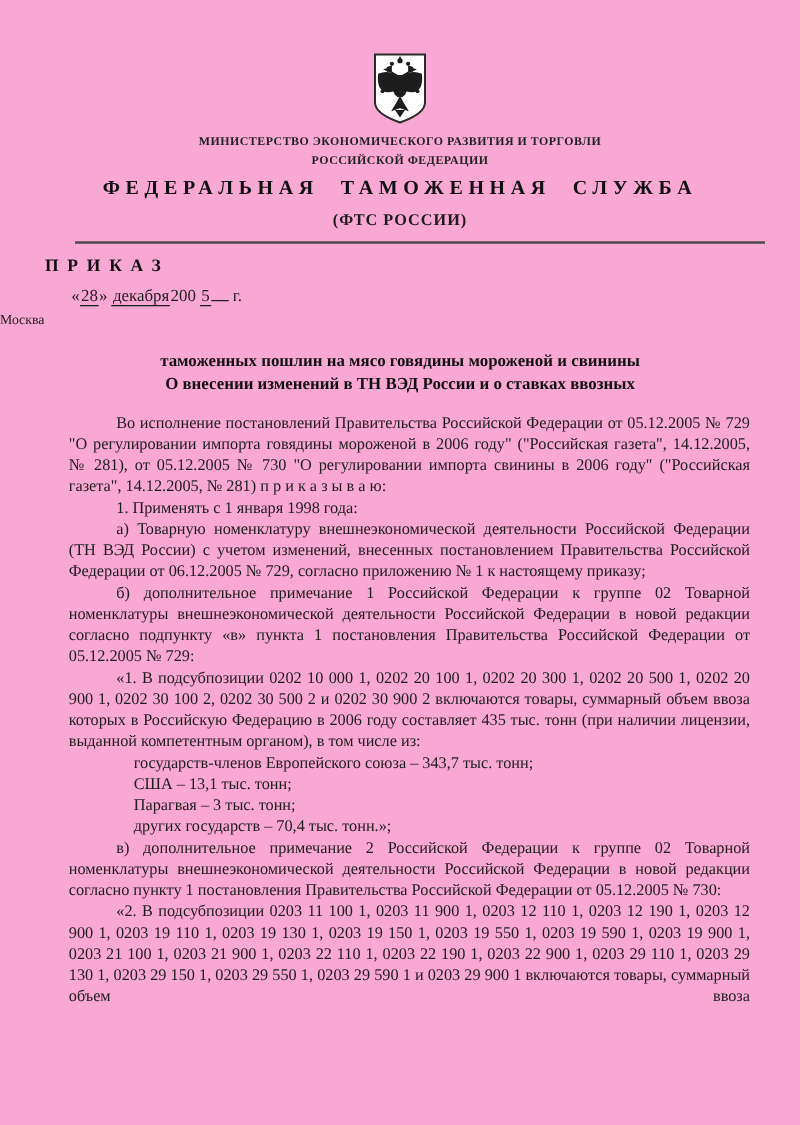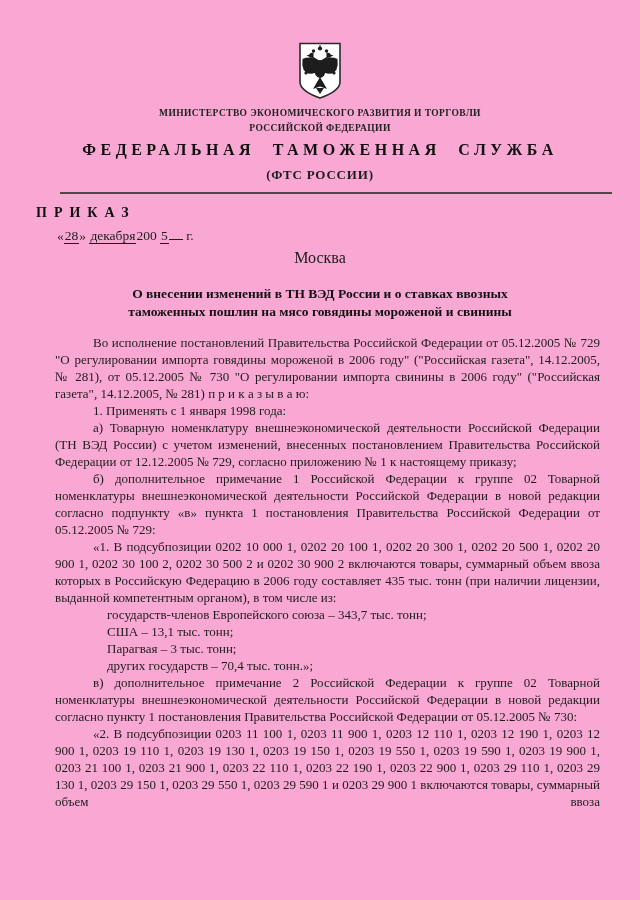--- a/index.html
+++ b/index.html
@@ -30,21 +30,21 @@
   .doctype {
     text-align:left; font-weight:bold; font-size:14px;
     letter-spacing:7px; margin-top:11px; color:#111;padding-left:36px;
   }
   .meta-row { position:relative; margin:7px 40px 0 55px; font-size:13.5px; height:20px; }
   .date-block { position:absolute; left:2px; top:0; white-space:nowrap; }
   .num-block  { position:absolute; left:398px; top:0; white-space:nowrap; }
   .ul { text-decoration:none; border-bottom:1px solid #1c1c1c; padding:0 1px; }
   .year-gap { display:inline-block; width:14px; border-bottom:1px solid #1c1c1c; }
   .num-line { display:inline-block; min-width:147px; border-bottom:1px solid #1c1c1c; }
-  .city { text-align:center; font-size:16px; margin-top:1px; }
+  .city { font-size:11px; margin-top:1px; }
 
   
   .title {
     text-align:center; font-weight:bold; font-size:13.5px;
     line-height:18px; margin-top:18px; color:#111;
   }
 
   
   .body-text { margin:13px 40px 0 55px; font-size:13px; line-height:17px; }
   .body-text p { margin:0; text-indent:38px; text-align:justify; }
@@ -99,28 +99,28 @@
 
   <div class="doctype">ПРИКАЗ</div>
 
   <div class="meta-row">
     <span class="date-block"><span>«</span><span class="ul">28</span><span>»</span>&nbsp;<span class="ul">декабря</span><span>200</span>&nbsp;<span class="ul">5</span><span class="year-gap"></span>&nbsp;<span>г.</span></span>
   </div>
 
   <div class="city">Москва</div>
 
   <div class="title">
+    <div>таможенных пошлин на мясо говядины мороженой и свинины</div>
     <div>О внесении изменений в ТН ВЭД России и о ставках ввозных</div>
-    <div>таможенных пошлин на мясо говядины мороженой и свинины</div>
   </div>
 
   <div class="body-text">
     <p>Во исполнение постановлений Правительства Российской Федерации от 05.12.2005 № 729 "О регулировании импорта говядины мороженой в 2006 году" ("Российская газета", 14.12.2005, № 281), от 05.12.2005 № 730 "О регулировании импорта свинины в 2006 году" ("Российская газета", 14.12.2005, № 281) п р и к а з ы в а ю:</p>
     <p>1. Применять с 1 января 1998 года:</p>
-    <p>а) Товарную номенклатуру внешнеэкономической деятельности Российской Федерации (ТН ВЭД России) с учетом изменений, внесенных постановлением Правительства Российской Федерации от 12.12.2005 № 729, согласно приложению № 1 к настоящему приказу;</p>
+    <p>а) Товарную номенклатуру внешнеэкономической деятельности Российской Федерации (ТН ВЭД России) с учетом изменений, внесенных постановлением Правительства Российской Федерации от 06.12.2005 № 729, согласно приложению № 1 к настоящему приказу;</p>
     <p>б) дополнительное примечание 1 Российской Федерации к группе 02 Товарной номенклатуры внешнеэкономической деятельности Российской Федерации в новой редакции согласно подпункту «в» пункта 1 постановления Правительства Российской Федерации от 05.12.2005 № 729:</p>
     <p>«1. В подсубпозиции 0202 10 000 1, 0202 20 100 1, 0202 20 300 1, 0202 20 500 1, 0202 20 900 1, 0202 30 100 2, 0202 30 500 2 и 0202 30 900 2 включаются товары, суммарный объем ввоза которых в Российскую Федерацию в 2006 году составляет 435 тыс. тонн (при наличии лицензии, выданной компетентным органом), в том числе из:</p>
     <p class="quota">государств-членов  Европейского союза – 343,7 тыс. тонн;</p>
     <p class="quota">США – 13,1 тыс. тонн;</p>
     <p class="quota">Парагвая – 3 тыс. тонн;</p>
     <p class="quota">других государств – 70,4 тыс. тонн.»;</p>
     <p>в) дополнительное примечание 2 Российской Федерации к группе 02 Товарной номенклатуры внешнеэкономической деятельности Российской Федерации в новой редакции согласно пункту 1 постановления Правительства Российской Федерации от 05.12.2005 № 730:</p>
     <p class="cutoff">«2. В подсубпозиции 0203 11 100 1, 0203 11 900 1, 0203 12 110 1, 0203 12 190 1, 0203 12 900 1, 0203 19 110 1, 0203 19 130 1, 0203 19 150 1, 0203 19 550 1, 0203 19 590 1, 0203 19 900 1, 0203 21 100 1, 0203 21 900 1, 0203 22 110 1, 0203 22 190 1, 0203 22 900 1, 0203 29 110 1, 0203 29 130 1, 0203 29 150 1, 0203 29 550 1, 0203 29 590 1 и 0203 29 900 1 включаются товары, суммарный объем ввоза</p>
   </div>
 

